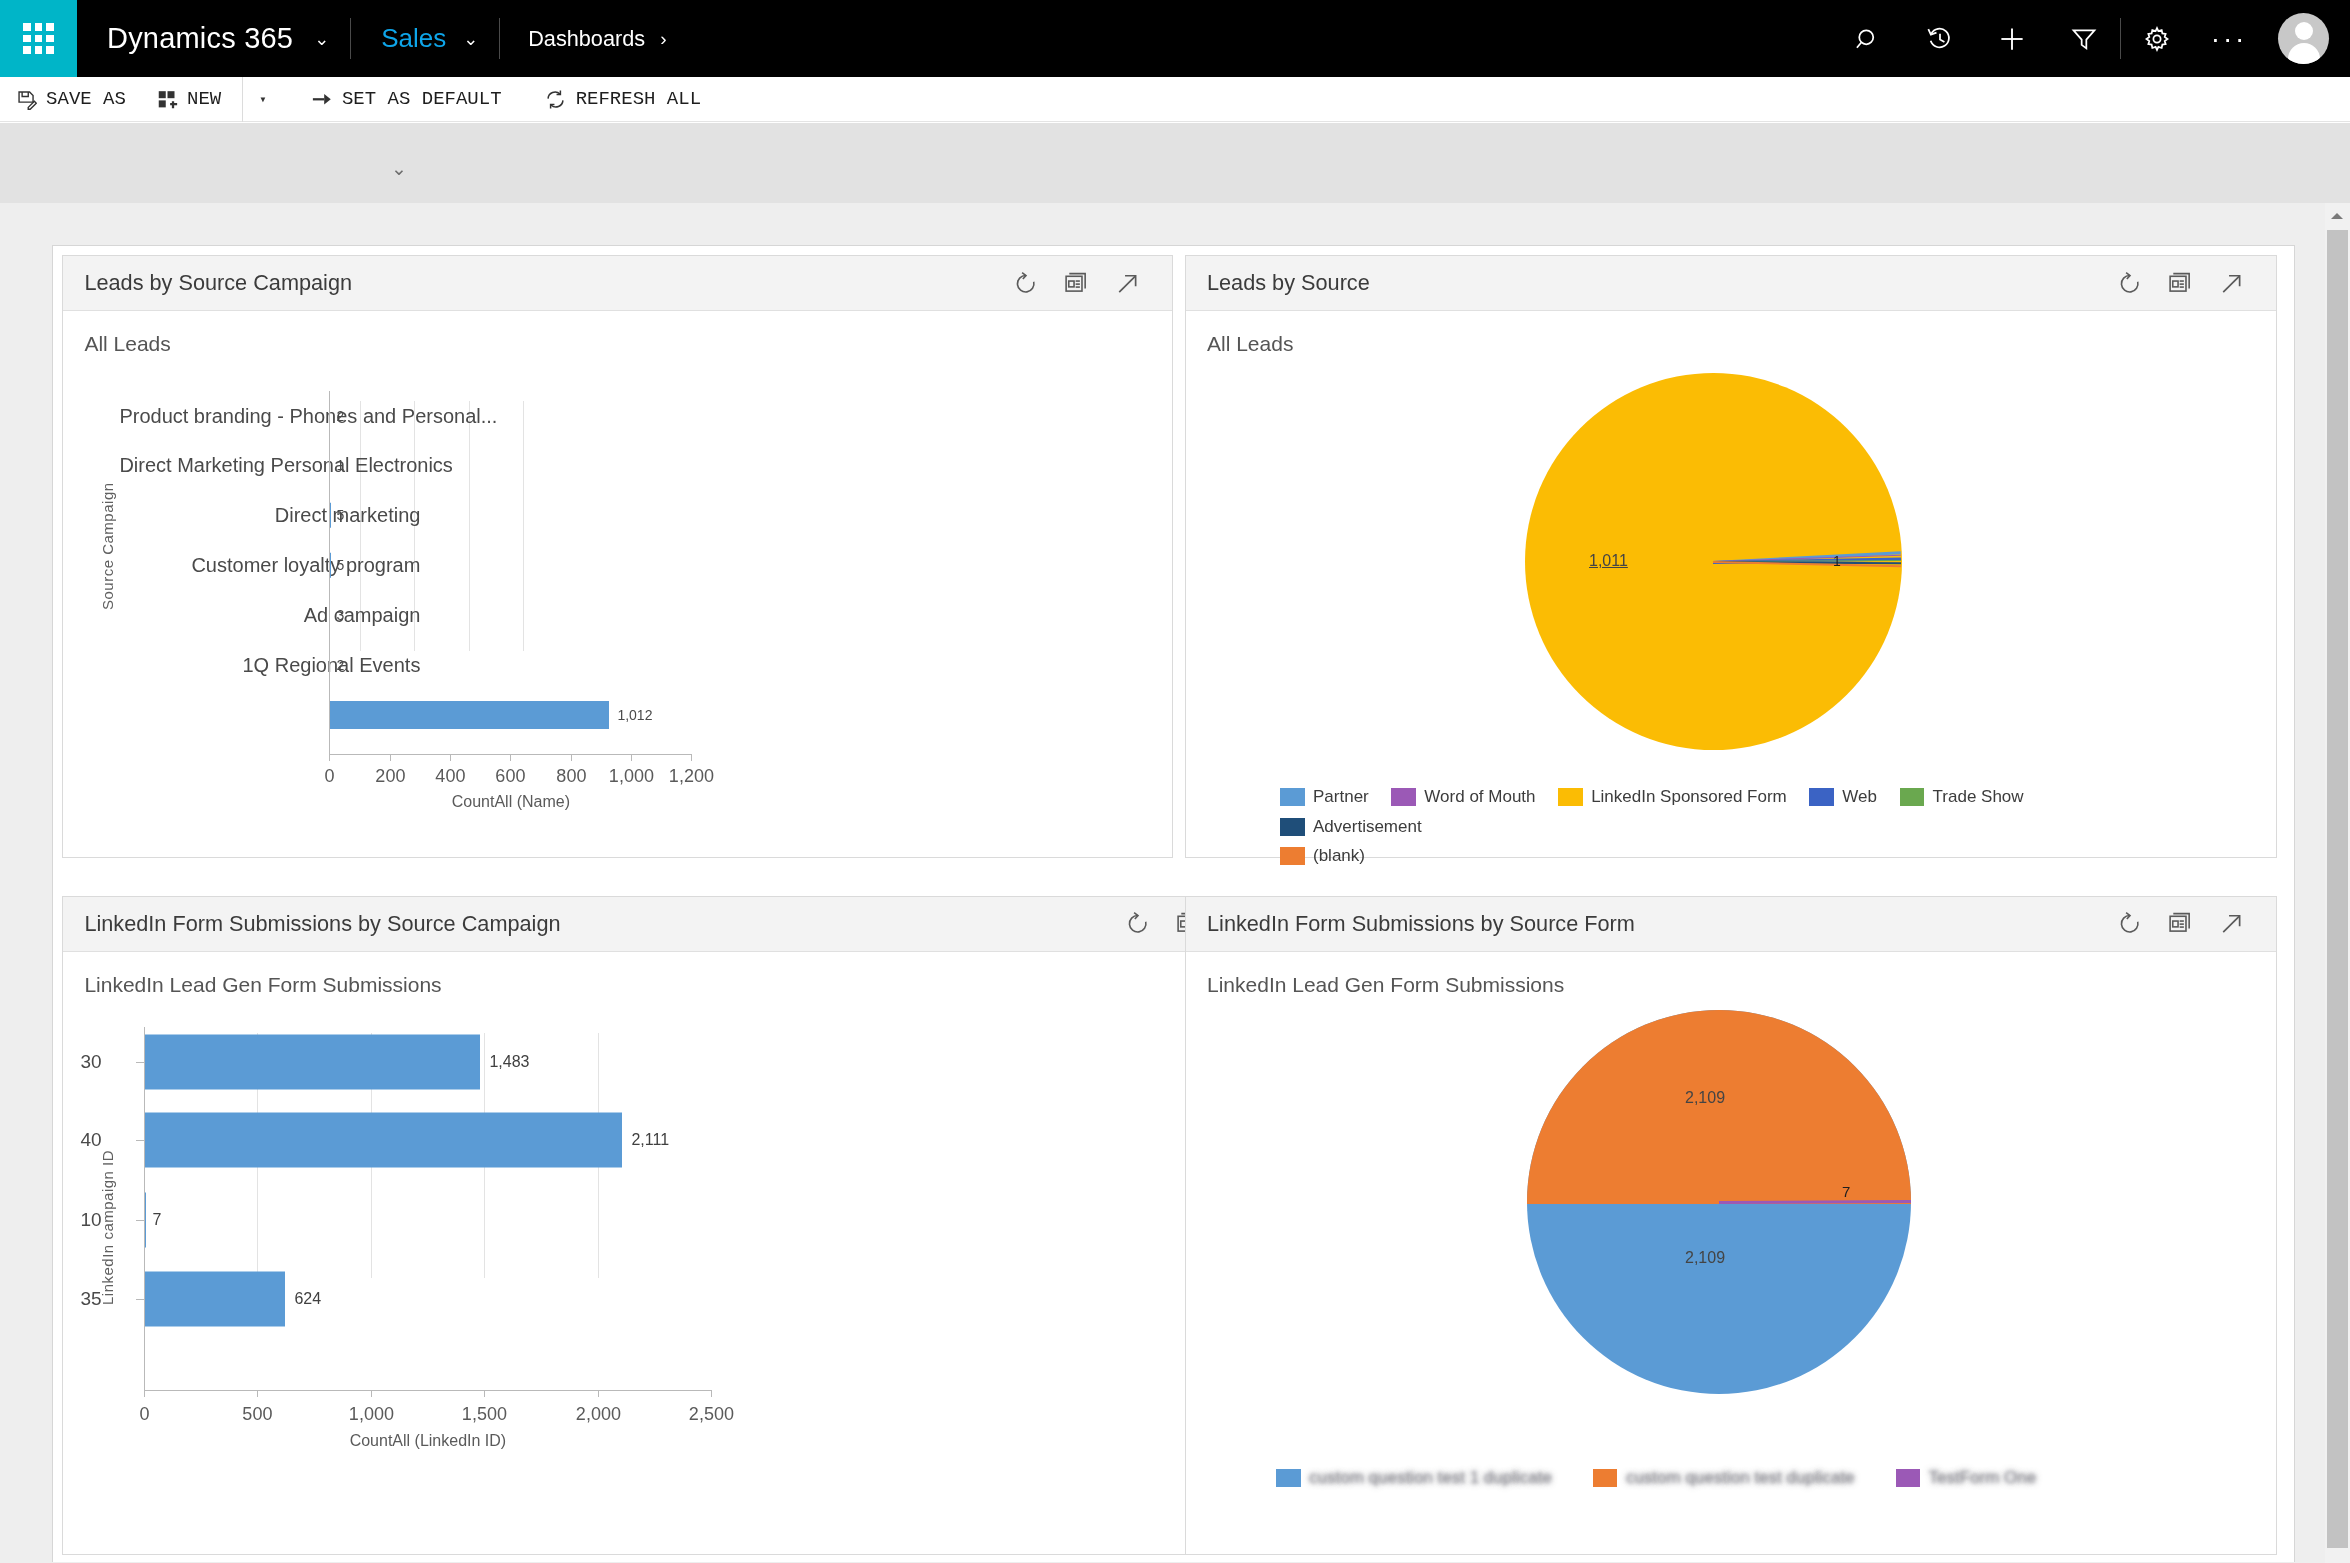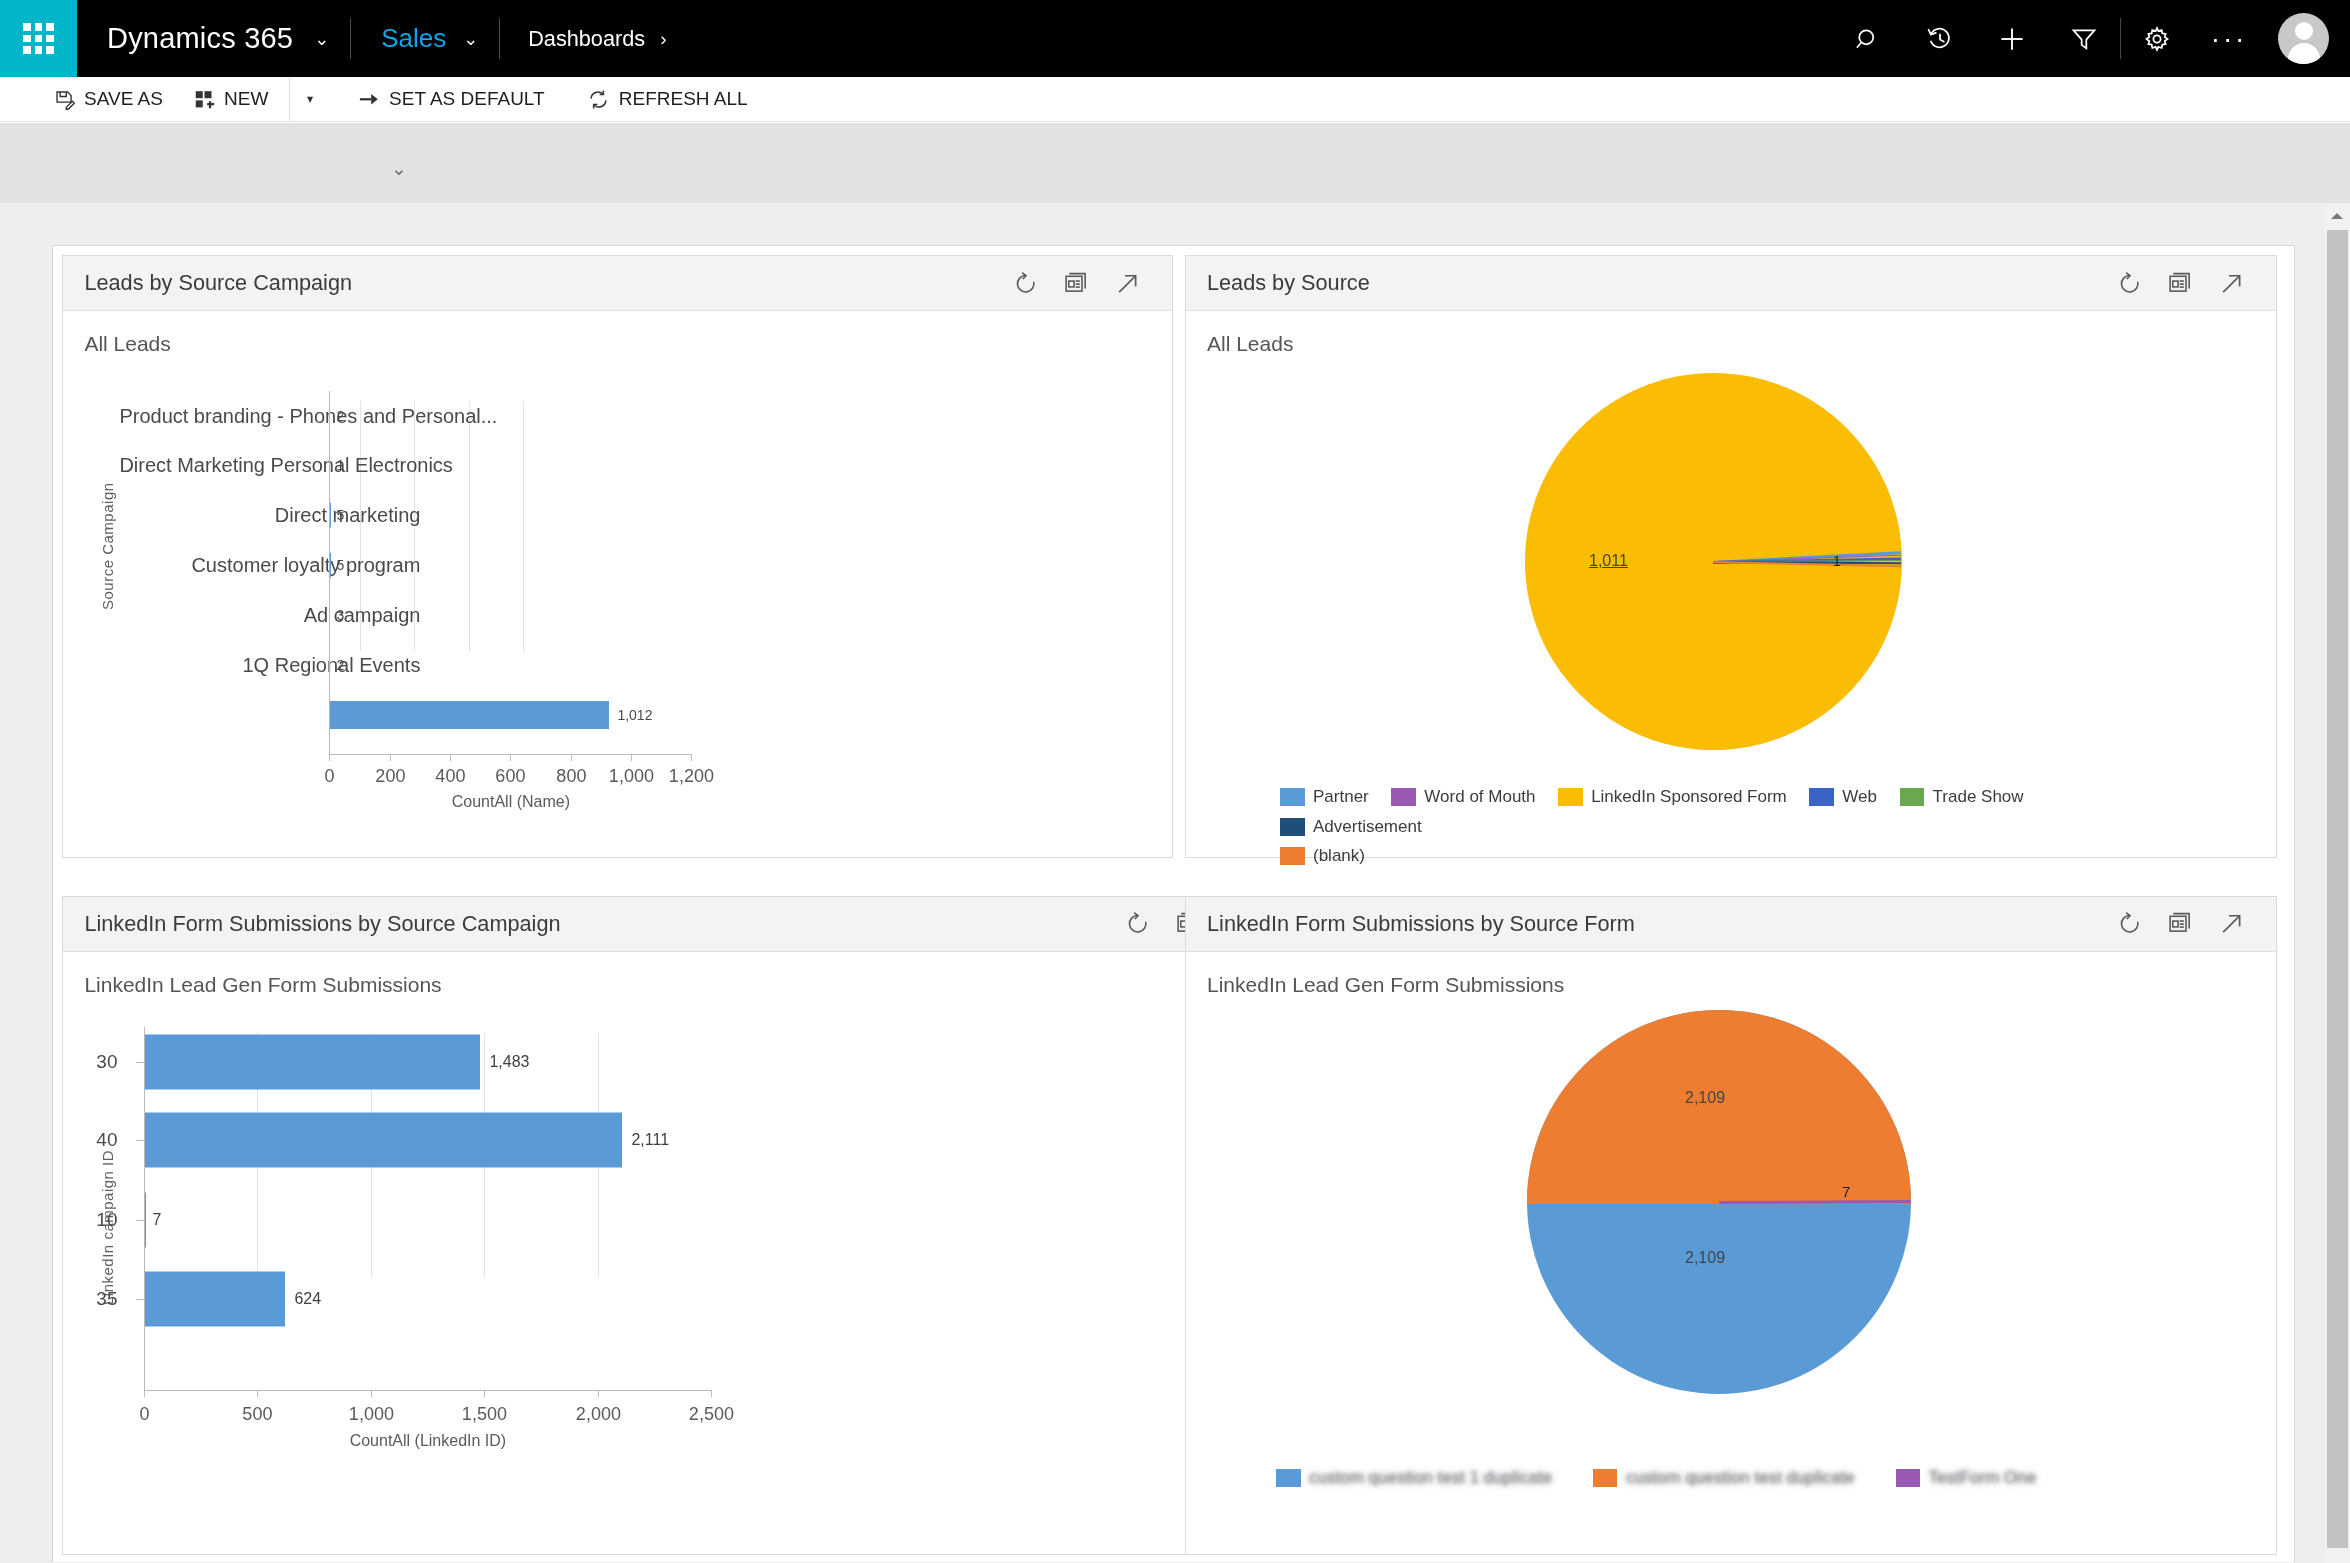--- a/index.html
+++ b/index.html
@@ -52,21 +52,21 @@
   }
   .avatar::after {
     content: ""; position: absolute; left: 50%; top: 30px; transform: translateX(-50%);
     width: 32px; height: 24.5px; border-radius: 16px 16px 0 0; background: #ffffff;
   }
 
   
   .cmdbar {
     position: absolute; left: 0; top: 77px; width: 2350px; height: 45px;
     background: #ffffff; border-bottom: 0.9px solid #e4e4e4;
-    display: flex; align-items: center; padding-left: 38px;
+    display: flex; align-items: center;  font-family: Liberation Mono, monospace;
   }
   .cmd {
     display: flex; align-items: center; height: 45px; padding: 0 15px;
     color: #1e1e1e; font-size: 19px; white-space: nowrap; gap: 8.5px;
   }
   .cmd-ico { display: flex; align-items: center; justify-content: center; width: 22.6px; height: 22.6px; }
   .cmd-split {
     width: 41px; height: 45px; display: flex; align-items: center; justify-content: center;
     color: #333; font-size: 12.2px; border-left: 0.9px solid #dcdcdc; margin-left: 5.6px;
   }
@@ -123,21 +123,21 @@
   }
   .axis-title-x {
     position: absolute; font-size: 16px; color: #5a5a5a; white-space: nowrap;
     text-align: center;
   }
   .cat-label {
     position: absolute; font-size: 20px; color: #4a4a4a; text-align: right;
     white-space: nowrap; transform: translateY(-50%);
   }
   .cat-label-sm {
-    position: absolute; font-size: 19px; color: #4a4a4a; text-align: center;
+    position: absolute; font-size: 19px; color: #4a4a4a; text-align: left;
     white-space: nowrap; transform: translateY(-50%);
   }
   .bar { position: absolute; background: #5b9bd5; transform: translateY(-50%); }
   .bar-val {
     position: absolute; font-size: 14px; color: #4a4a4a; white-space: nowrap;
     transform: translateY(-50%);
   }
   .bar-val-lg {
     position: absolute; font-size: 16px; color: #404040; white-space: nowrap;
     transform: translateY(-50%);

